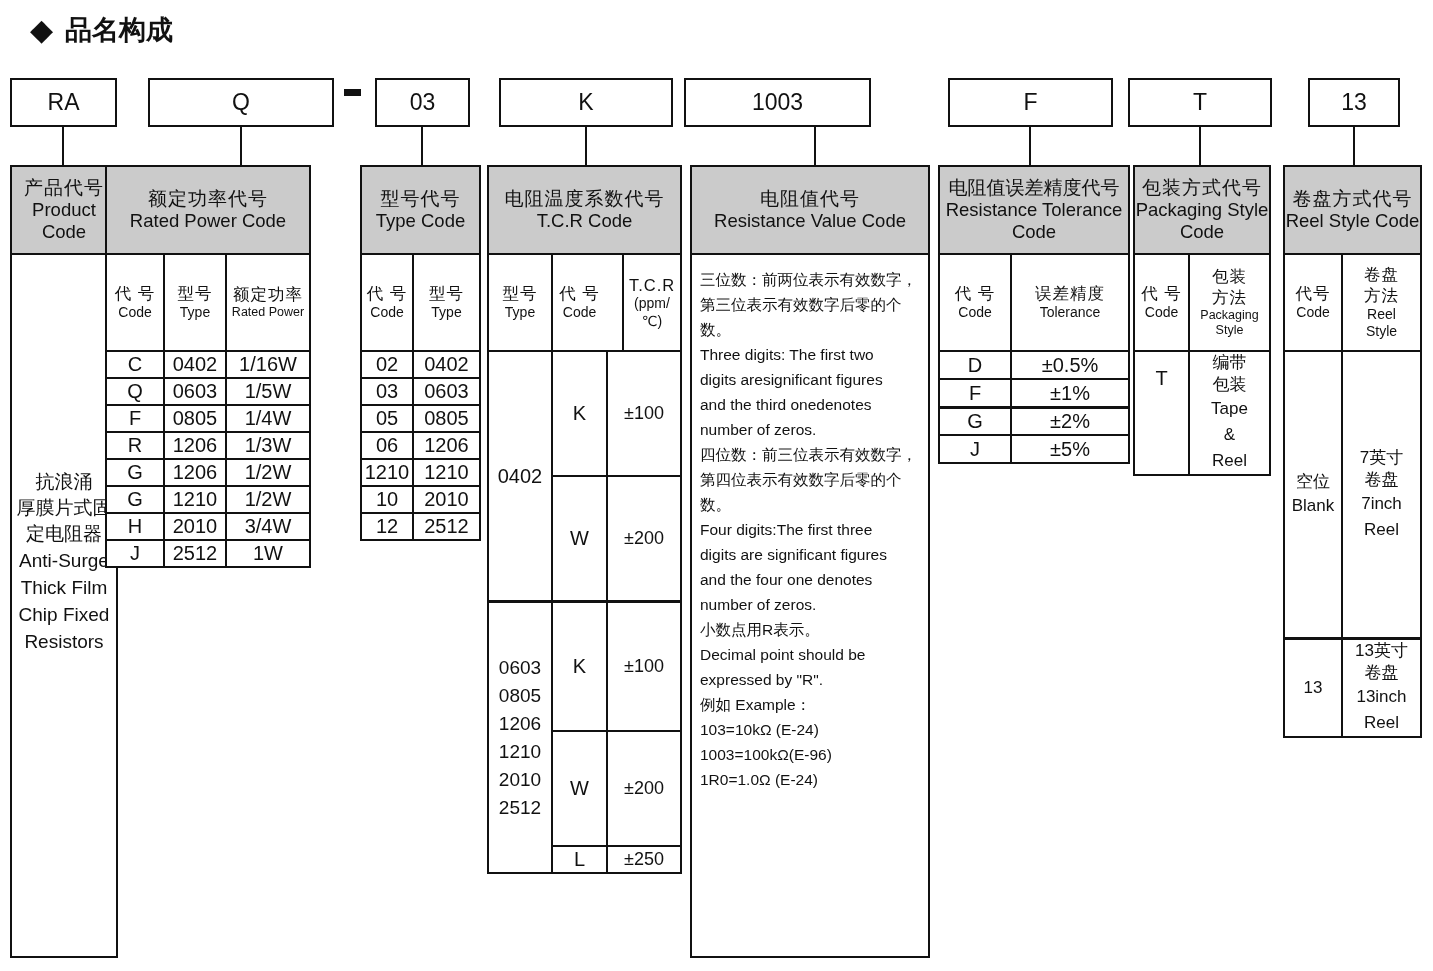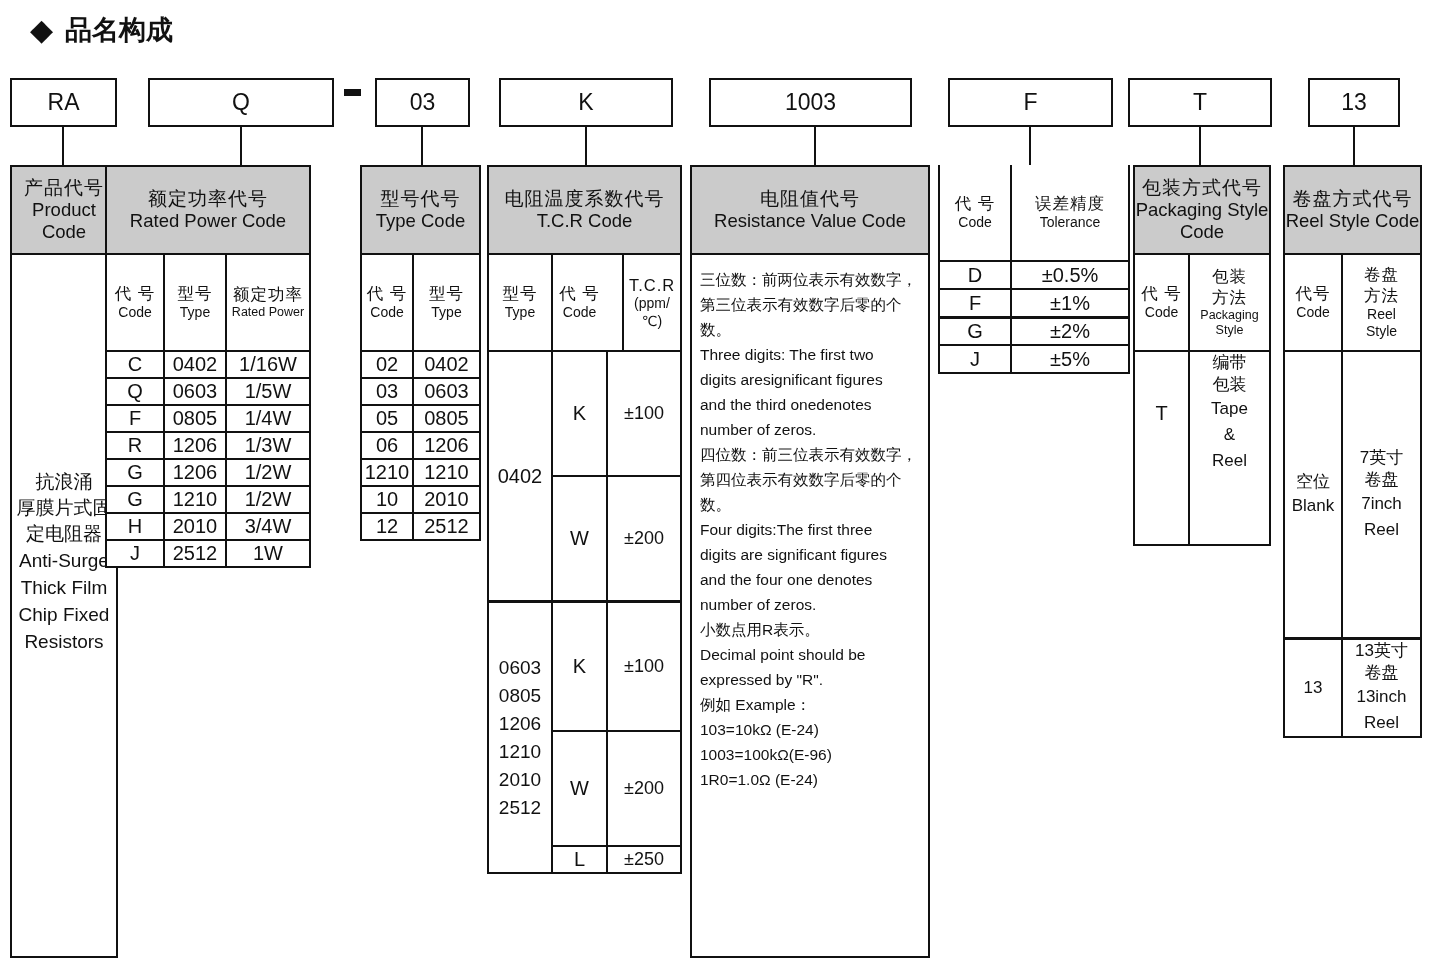--- a/index.html
+++ b/index.html
@@ -54,21 +54,21 @@
   <div class="title">
     <span class="diamond">◆</span>
     <span>品名构成</span>
   </div>
 
   <div class="codebox" style="left:10px;width:107px;">RA</div>
   <div class="codebox" style="left:148px;width:186px;">Q</div>
   <div class="dash">-</div>
   <div class="codebox" style="left:375px;width:95px;">03</div>
   <div class="codebox" style="left:499px;width:174px;">K</div>
-  <div class="codebox" style="left:709px;width:203px;text-align:center;">1003</div>
+  <div class="codebox" style="left:684px;width:187px;text-align:center;">1003</div>
   <div class="codebox" style="left:948px;width:165px;">F</div>
   <div class="codebox" style="left:1128px;width:144px;">T</div>
   <div class="codebox" style="left:1308px;width:92px;">13</div>
 
   <div class="vline" style="left:62px;"></div>
   <div class="vline" style="left:240px;"></div>
   <div class="vline" style="left:421px;"></div>
   <div class="vline" style="left:585px;"></div>
   <div class="vline" style="left:814px;"></div>
   <div class="vline" style="left:1029px;"></div>
@@ -237,20 +237,24 @@
 小数点用R表示。
 Decimal point should be
 expressed by "R".
 例如 Example：
 103=10kΩ (E-24)
 1003=100kΩ(E-96)
 1R0=1.0Ω (E-24)</div>
   </div>
 
   <div class="col" style="left:938px;width:192px;">
+    <div class="hdr">
+      <div class="cn" style="letter-spacing:0;">电阻值误差精度代号</div>
+      <div class="en">Resistance Tolerance Code</div>
+    </div>
     <div class="bd grid" style="grid-template-columns:70px 1fr;grid-template-rows:95px repeat(4,1fr);">
       <div class="cell sub fc fr">
           <span class="cn">代 号</span>
           <span class="en">Code</span>
         </div>
       <div class="cell sub fr">
           <span class="cn">误差精度</span>
           <span class="en">Tolerance</span>
         </div>
 
@@ -276,21 +280,21 @@
           <span class="en">Code</span>
         </div>
       <div class="cell sub fr">
           <span class="cn pre">包装
 方法</span>
           <span class="en small pre">Packaging
 Style</span>
         </div>
 
       <div class="cell fc" style="padding-bottom:70px;">T</div>
-      <div class="cell" style="padding-bottom:70px;">
+      <div class="cell" style="">
         <span class="stack-cn">编带
 包装</span>
         <span class="stack-en">Tape
 &amp;
 Reel</span>
       </div>
     </div>
   </div>
 
   <div class="col" style="left:1283px;width:139px;">

